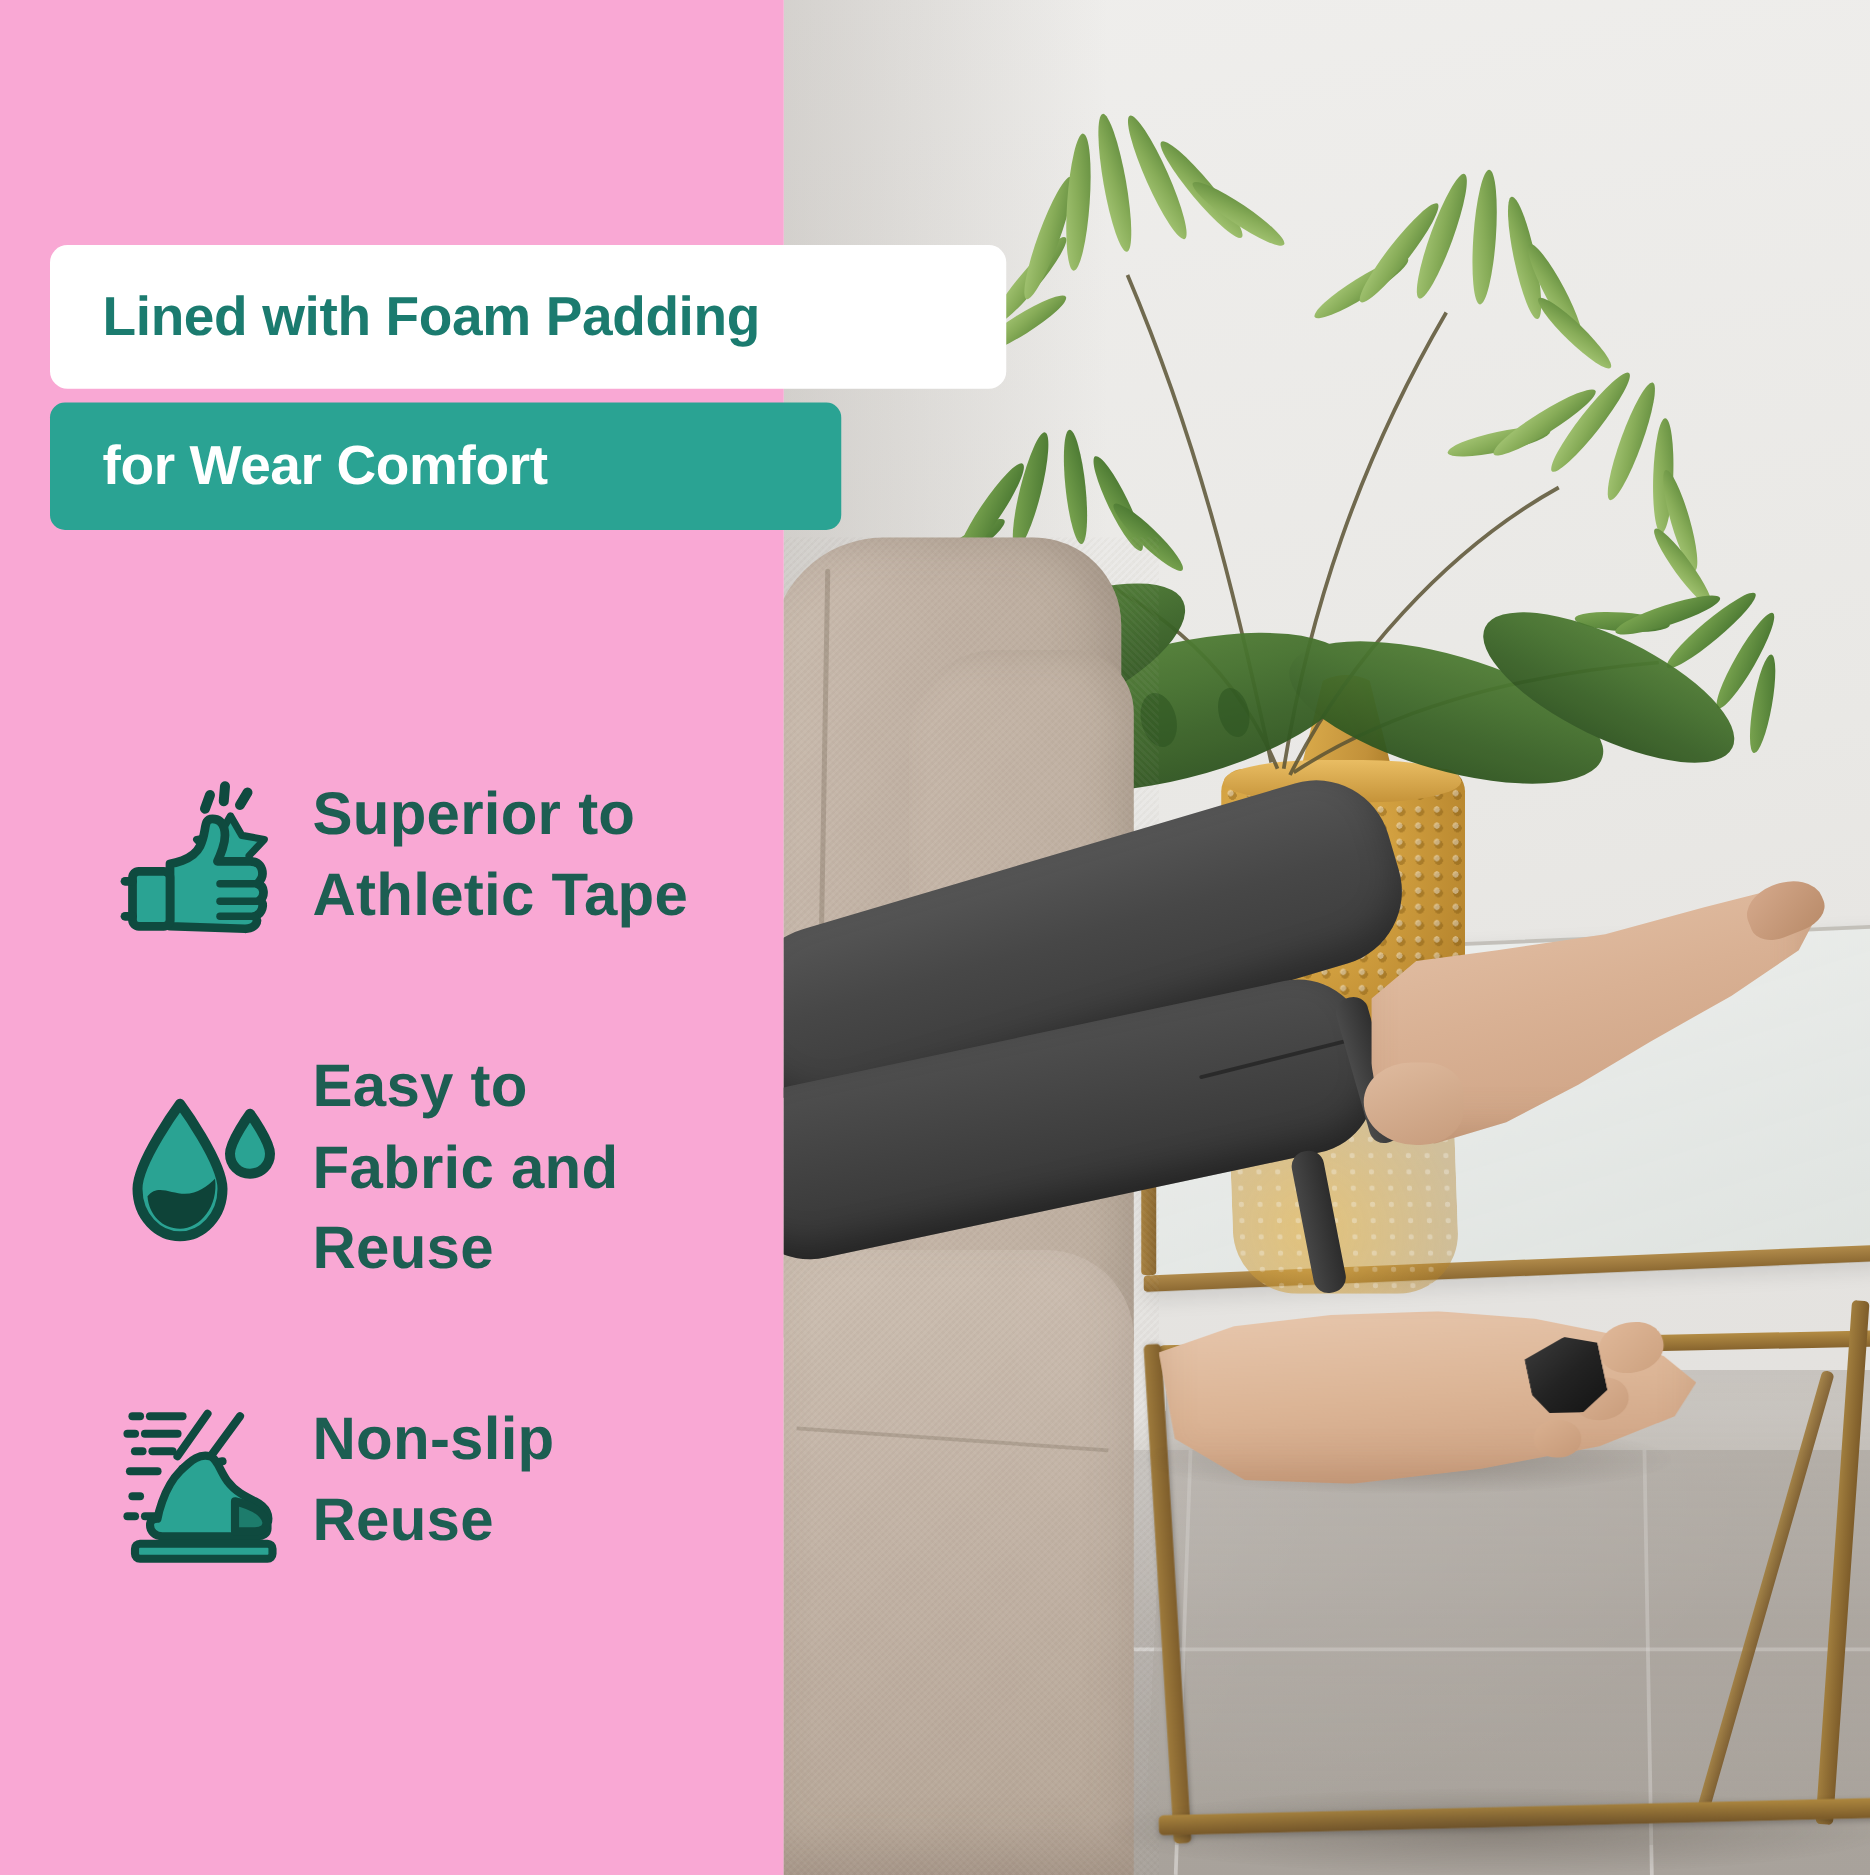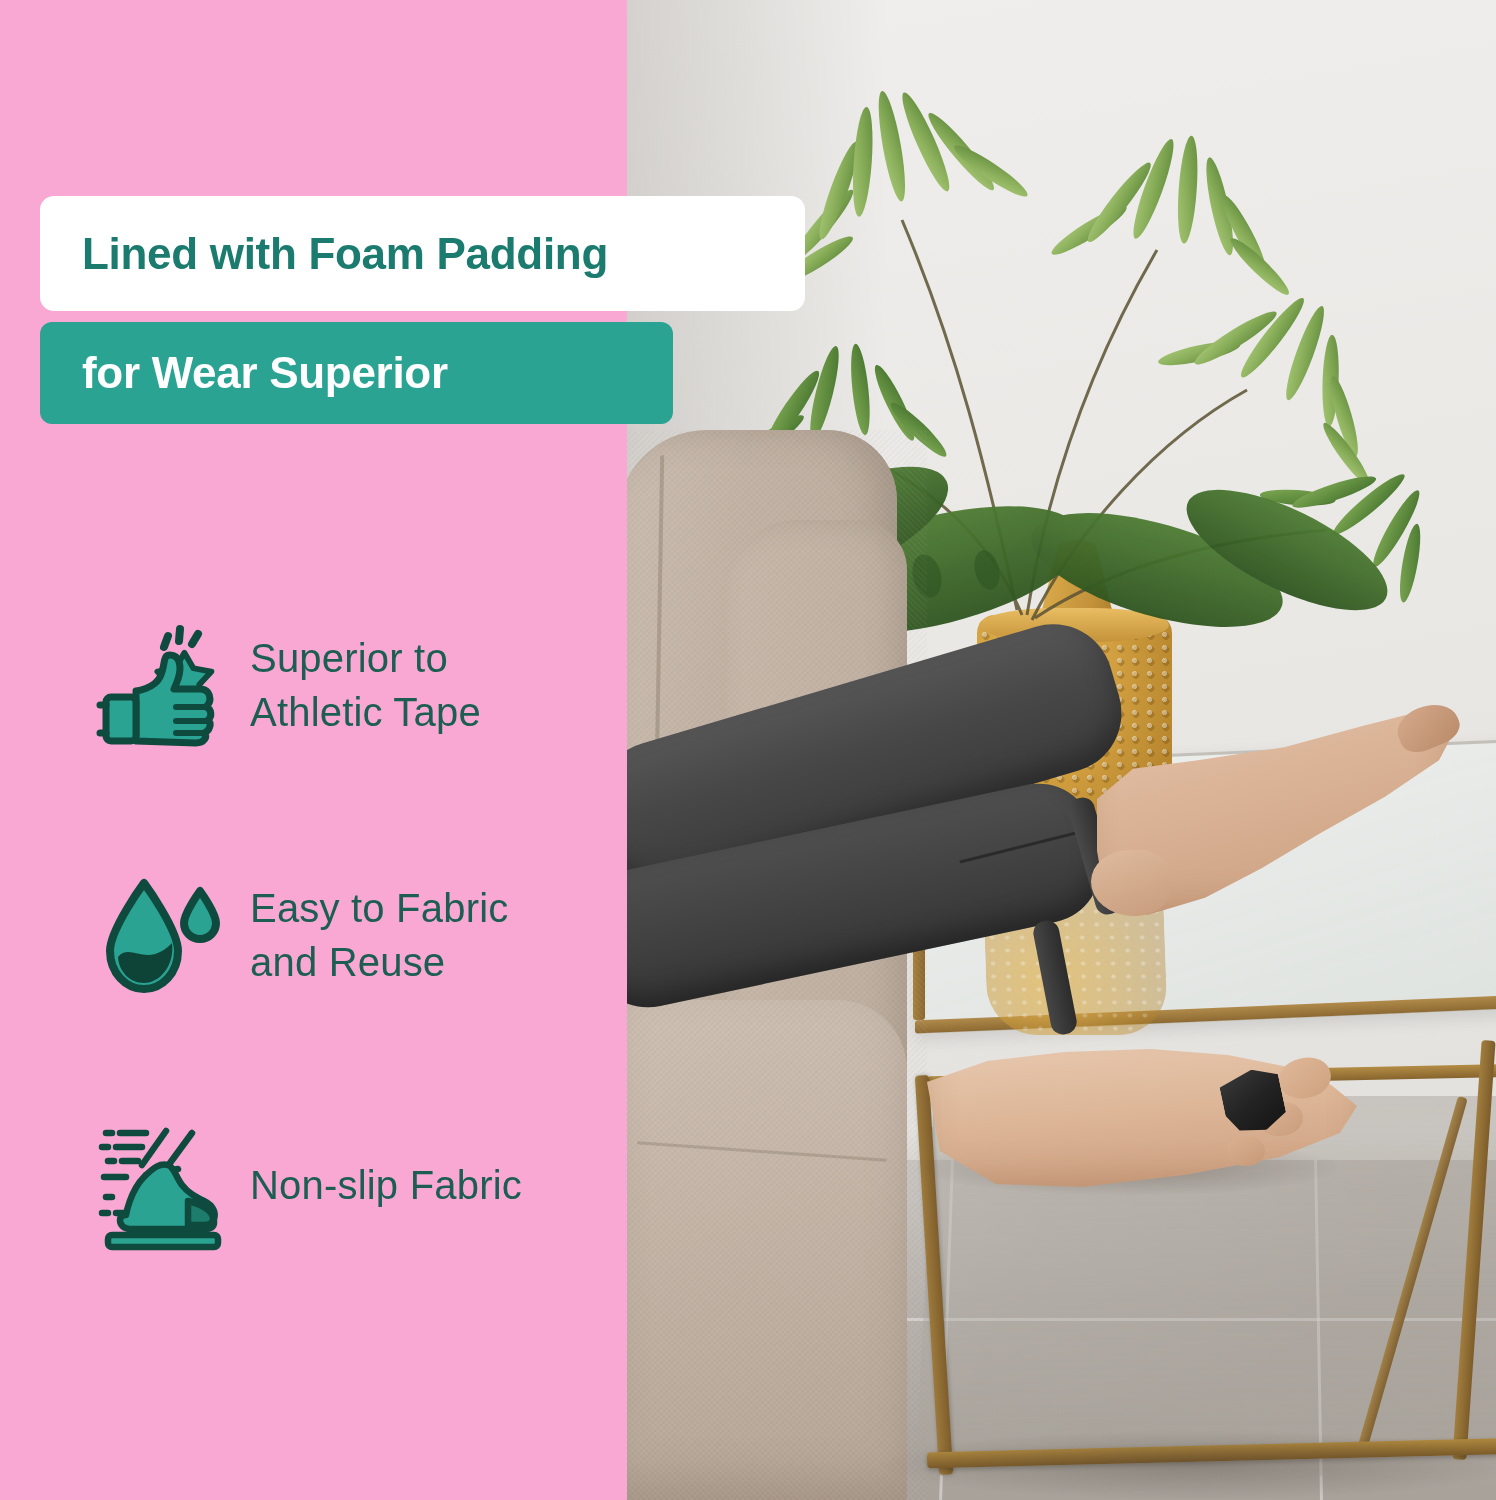--- a/index.html
+++ b/index.html
@@ -317,24 +317,25 @@
   .feature {
     display:flex; align-items:center;
     height:250px;
     padding-left:96px;
   }
   .feature-icon {
     width:132px; min-width:132px; height:132px;
     display:flex; align-items:center; justify-content:flex-start;
   }
   .feature-label {
-    font-size:40px; line-height:1.35;
+    font-size:48px; line-height:1.35;
     color:#1d5e52; letter-spacing:.2px;
     margin-left:22px;
     max-width:330px;
+    font-weight:bold;
   }
 </style>
 </head>
 <body>
 
 <div id="stage">
 
   <div id="photo">
     <div class="wall"></div>
     <div class="wall-shadow"></div>
@@ -477,21 +478,21 @@
     </div>
   </div>
 
   <div id="left">
 
     <div class="band-white">
       <span class="headline-1">Lined with Foam Padding</span>
     </div>
 
     <div class="band-teal">
-      <span class="headline-2">for Wear Superior</span>
+      <span class="headline-2">for Wear Comfort</span>
     </div>
 
     <div id="features">
 
       <div class="feature">
         <div class="feature-icon">
           <svg viewBox="0 0 132 132" width="132" height="132">
             <g fill="#2aa393" stroke="#0f4a3f" stroke-width="7" stroke-linejoin="round" stroke-linecap="round">
 
               <path d="M100 40 l11 19 22 4 -15 16 3 22 -21 -10 -21 10 3 -22 -15 -16 22 -4z" transform="translate(-10,-4) scale(.82) translate(20,6)"></path>
@@ -555,19 +556,19 @@
                        C118 87 120 94 118 100 L118 104
                        C118 108 114 110 110 110 L34 110
                        C28 110 24 106 24 101 C24 98 26 96 30 96 Z" fill="#2aa393"></path>
 
               <path d="M92 82 C100 84 114 88 117 98 C118 103 114 106 108 106 L92 106 Z" fill="#1d7c6c"></path>
 
               <rect x="12" y="116" width="110" height="12" rx="4" fill="#2aa393"></rect>
             </g>
           </svg>
         </div>
-        <div class="feature-label"><span>Non-slip Fabric</span></div>
+        <div class="feature-label"><span>Non-slip Reuse</span></div>
       </div>
 
     </div>
   </div>
 
 </div>
 
 </body></html>

